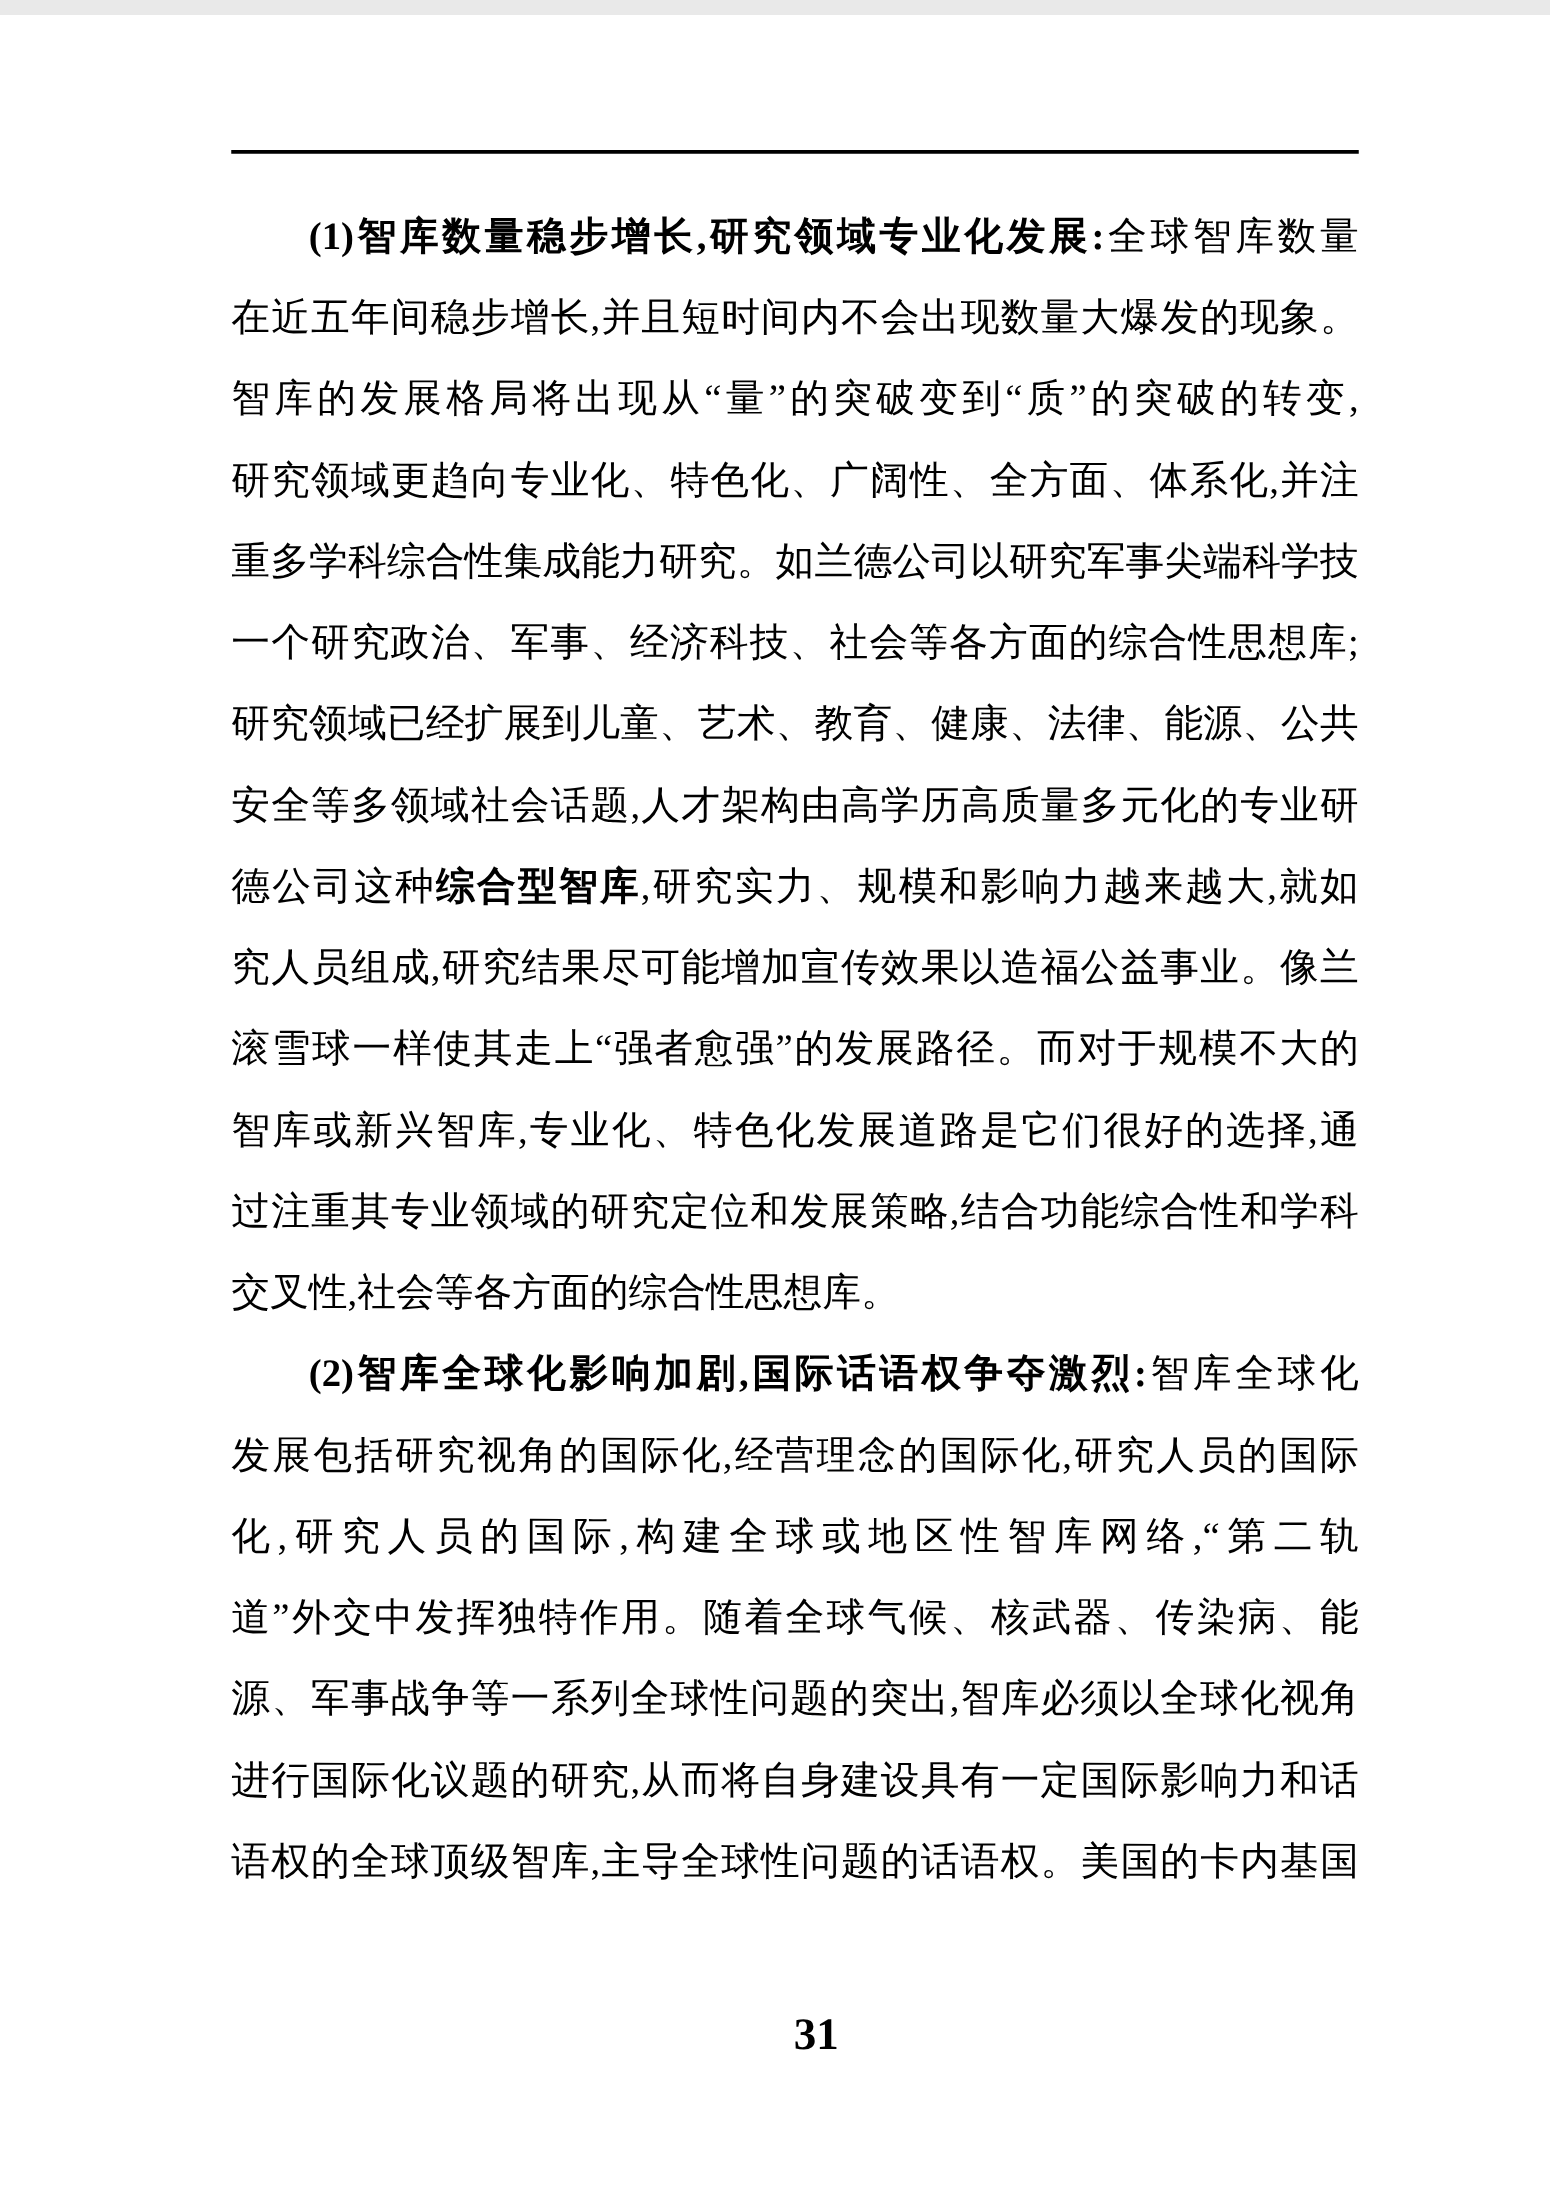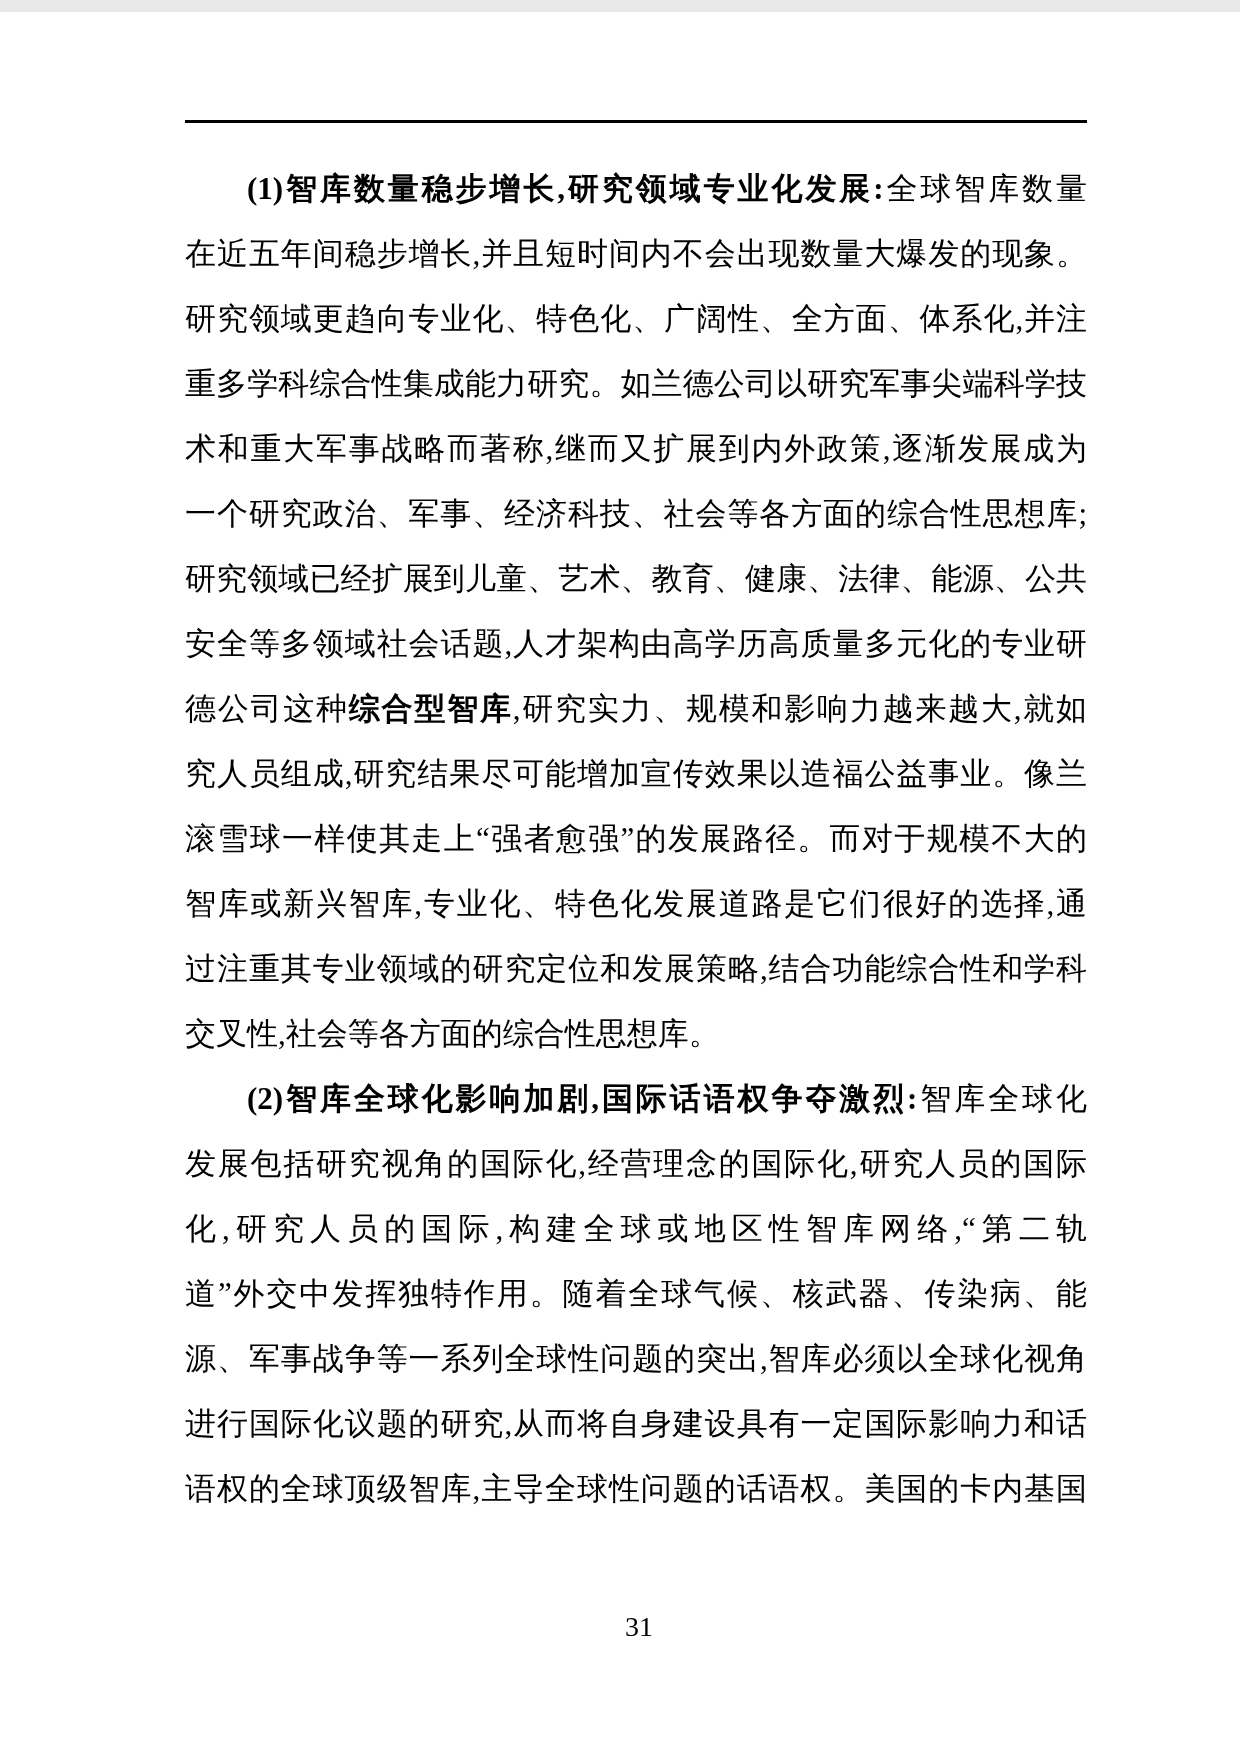--- a/index.html
+++ b/index.html
@@ -38,39 +38,40 @@
   }
   .text-line.para-end {
     text-align-last: left;
   }
   .text-line.indent {
     text-indent: 62px;
   }
   .text-line b { font-weight: 700; }
   .footer {
     position: absolute;
-    left: 188px;
+    left: 202px;
     top: 1598px;
     width: 902px;
     text-align: center;
-    font-size: 28px;
+    font-size: 36px;
     line-height: 34px;
+    font-weight: bold;
   }
 </style>
 </head>
 <body>
 
 <div class="page">
   <div class="header-rule"></div>
   <div class="doc-body" id="doc-body">
       <div class="text-line indent"><b>(1)智库数量稳步增长,研究领域专业化发展:</b><span>全球智库数量</span></div>
       <div class="text-line"><span>在近五年间稳步增长,并且短时间内不会出现数量大爆发的现象。</span></div>
+      <div class="text-line"><span>智库的发展格局将出现从“量”的突破变到“质”的突破的转变,</span></div>
       <div class="text-line"><span>研究领域更趋向专业化、特色化、广阔性、全方面、体系化,并注</span></div>
       <div class="text-line"><span>重多学科综合性集成能力研究。如兰德公司以研究军事尖端科学技</span></div>
-      <div class="text-line"><span>术和重大军事战略而著称,继而又扩展到内外政策,逐渐发展成为</span></div>
       <div class="text-line"><span>一个研究政治、军事、经济科技、社会等各方面的综合性思想库;</span></div>
       <div class="text-line"><span>研究领域已经扩展到儿童、艺术、教育、健康、法律、能源、公共</span></div>
       <div class="text-line"><span>安全等多领域社会话题,人才架构由高学历高质量多元化的专业研</span></div>
       <div class="text-line"><span>德公司这种</span><b>综合型智库</b><span>,研究实力、规模和影响力越来越大,就如</span></div>
       <div class="text-line"><span>究人员组成,研究结果尽可能增加宣传效果以造福公益事业。像兰</span></div>
       <div class="text-line"><span>滚雪球一样使其走上“强者愈强”的发展路径。而对于规模不大的</span></div>
       <div class="text-line"><span>智库或新兴智库,专业化、特色化发展道路是它们很好的选择,通</span></div>
       <div class="text-line"><span>过注重其专业领域的研究定位和发展策略,结合功能综合性和学科</span></div>
       <div class="text-line para-end"><span>交叉性,社会等各方面的综合性思想库。</span></div>
       <div class="text-line indent"><b>(2)智库全球化影响加剧,国际话语权争夺激烈:</b><span>智库全球化</span></div>

